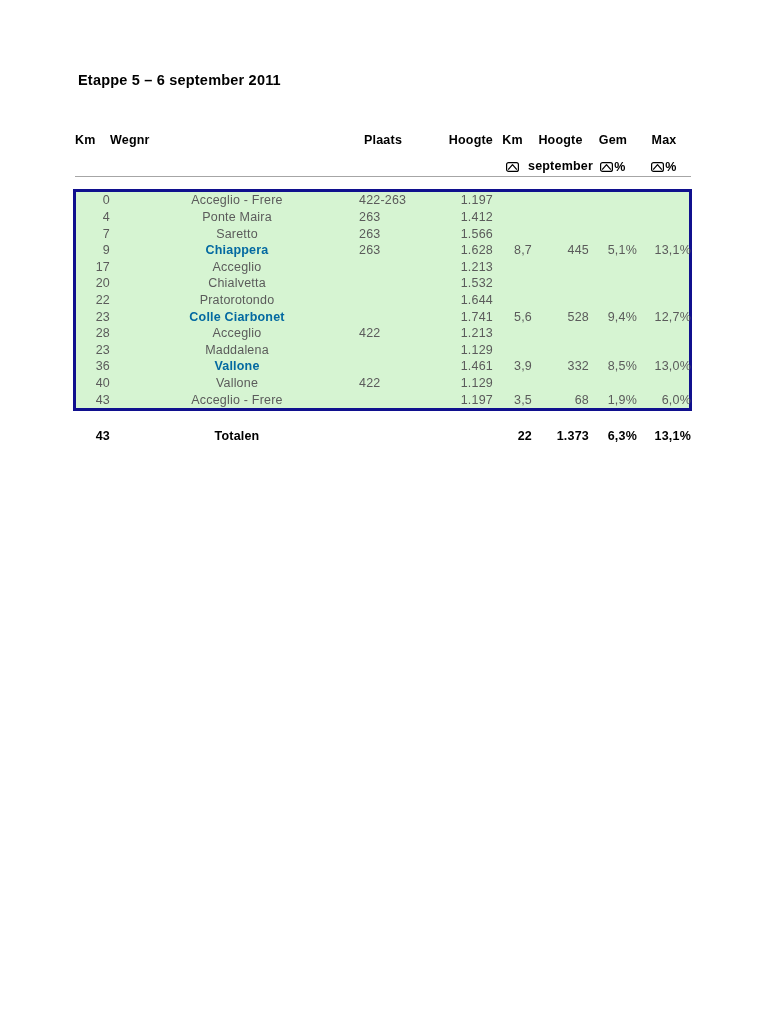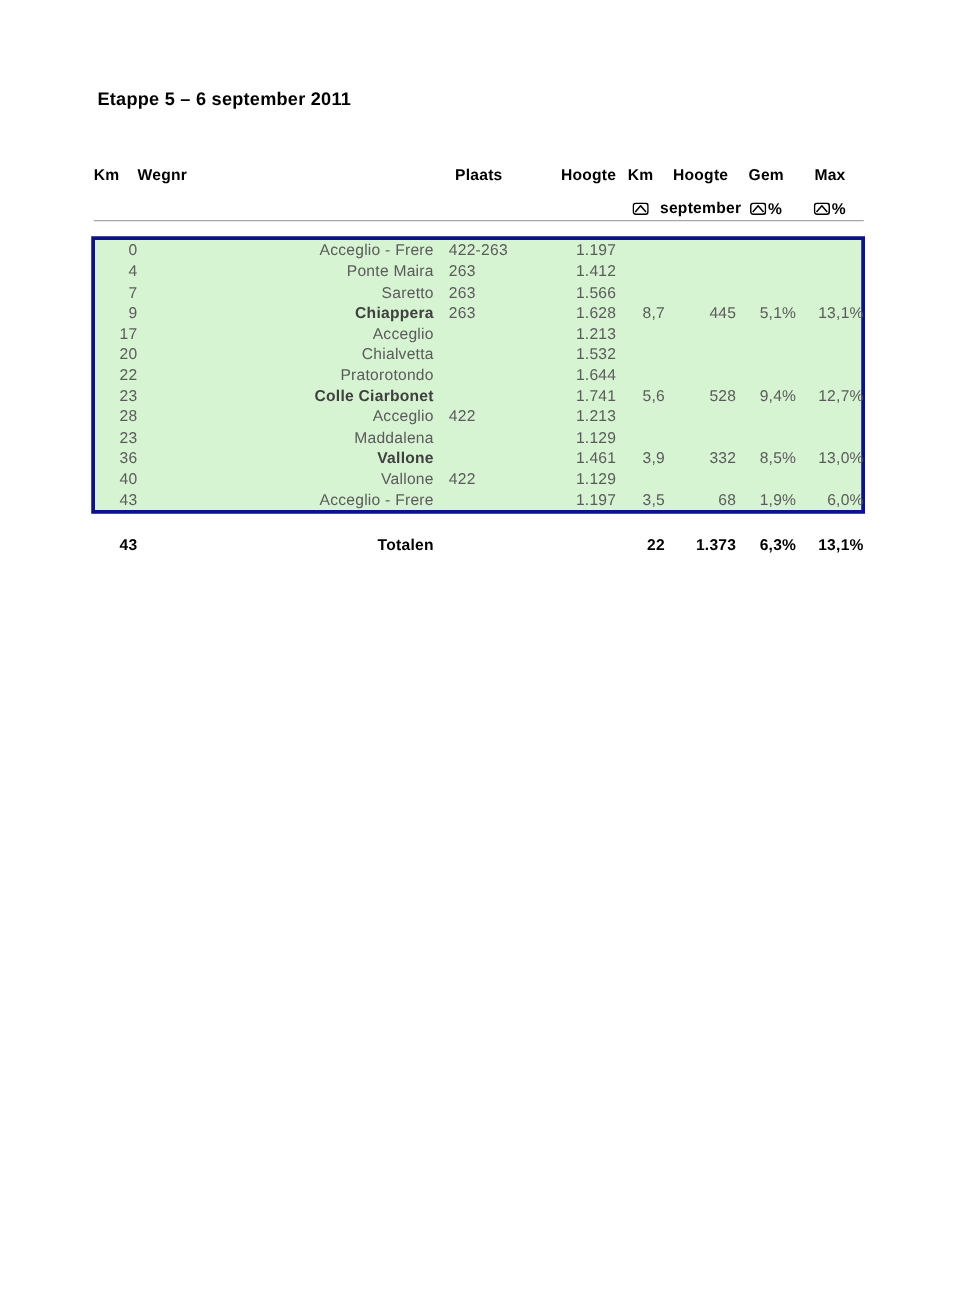--- a/index.html
+++ b/index.html
@@ -34,24 +34,24 @@
   .greenbox{
     position:absolute;left:73px;top:189px;width:619px;height:222px;
     box-sizing:border-box;
     background:var(--fill,#d6f4d2);
     border:3px solid var(--navy,#10108e);
   }
   .tbody{position:absolute;left:75px;top:192px;}
   .tr{height:16.62px;align-items:center;font-size:12.5px;color:var(--graytxt,#5b5b5b);}
   .c{white-space:nowrap;overflow:visible;}
   .c1{text-align:right;}
-  .c2{padding-left:17px;text-align:right;}
+  .c2{padding-left:17px;text-align:center;}
   .c3{text-align:left;margin-left:12px;}
   .c4,.c5,.c6,.c7,.c8{text-align:right;}
-  .bold{font-weight:bold;color:#404040;}
+  .bold{font-weight:bold;color:#0369a1;}
   .totals{
     position:absolute;left:75px;top:427px;height:17px;align-items:center;
     font-size:12.5px;font-weight:bold;color:#000;
   }
 </style>
 </head>
 <body>
 
 <div class="title">Etappe 5 – 6 september 2011</div>
 

